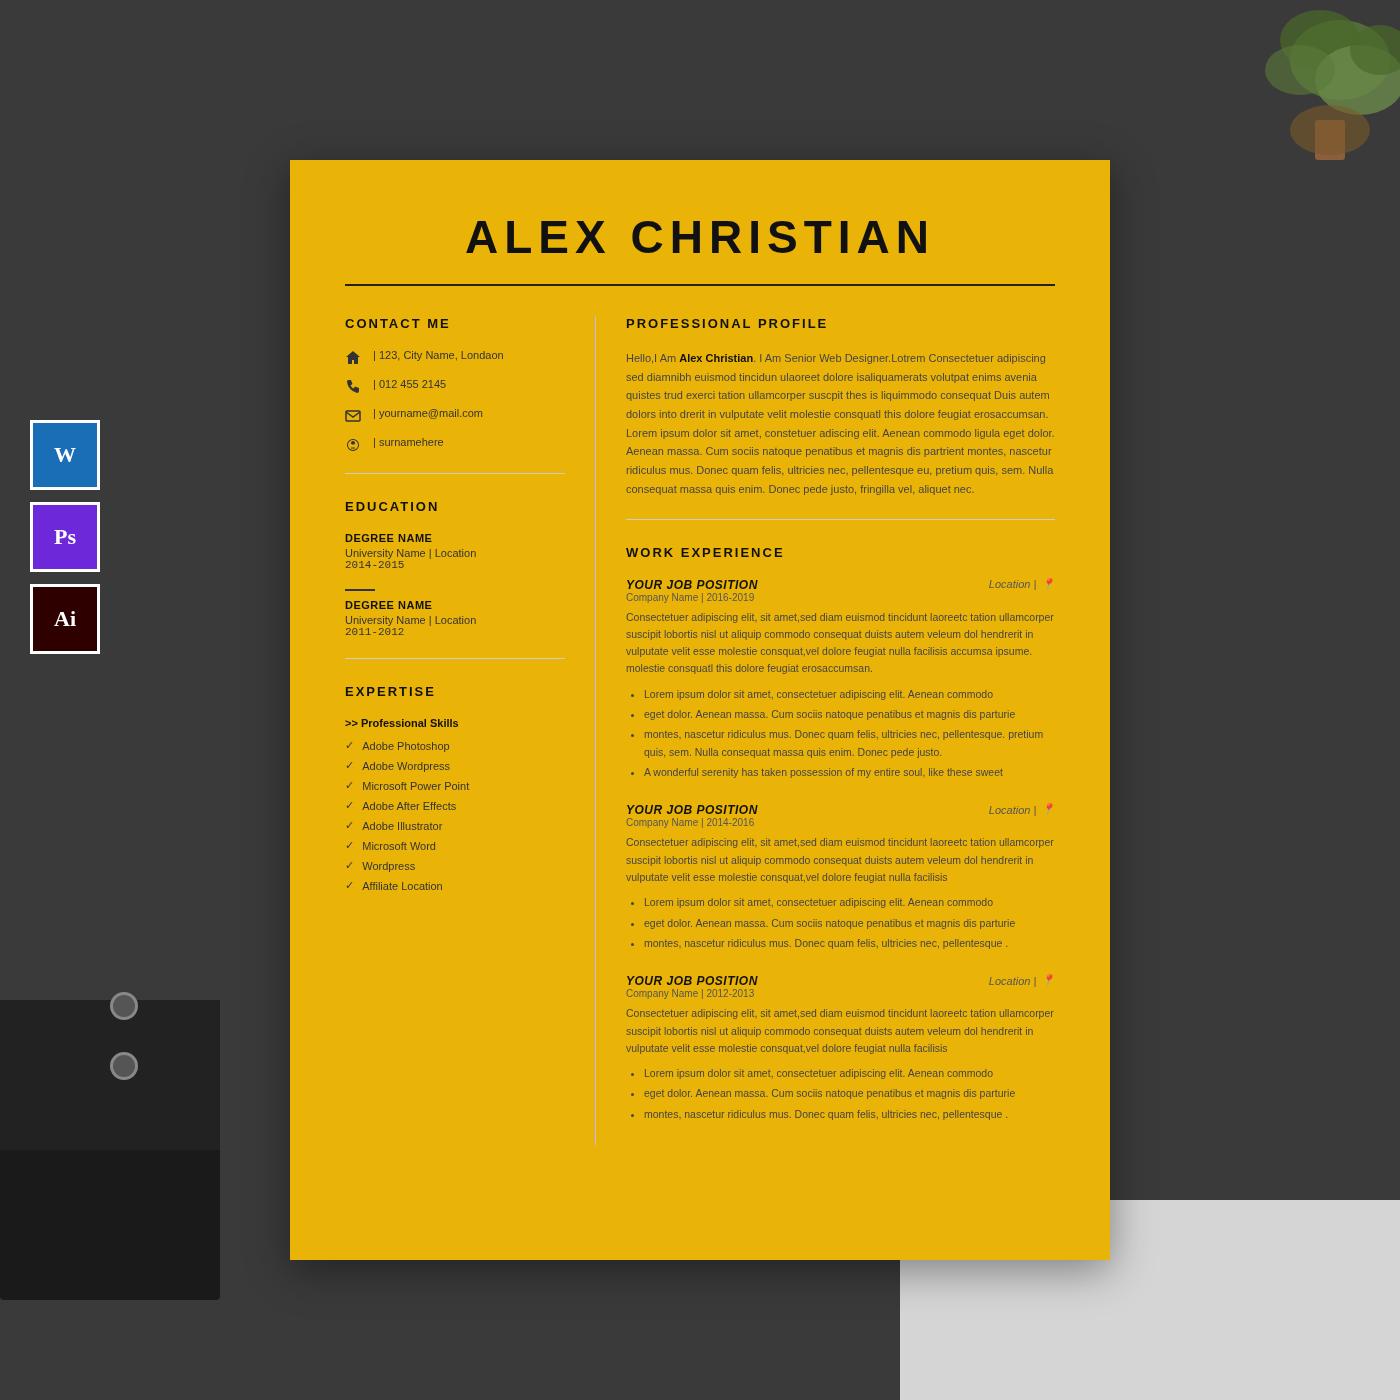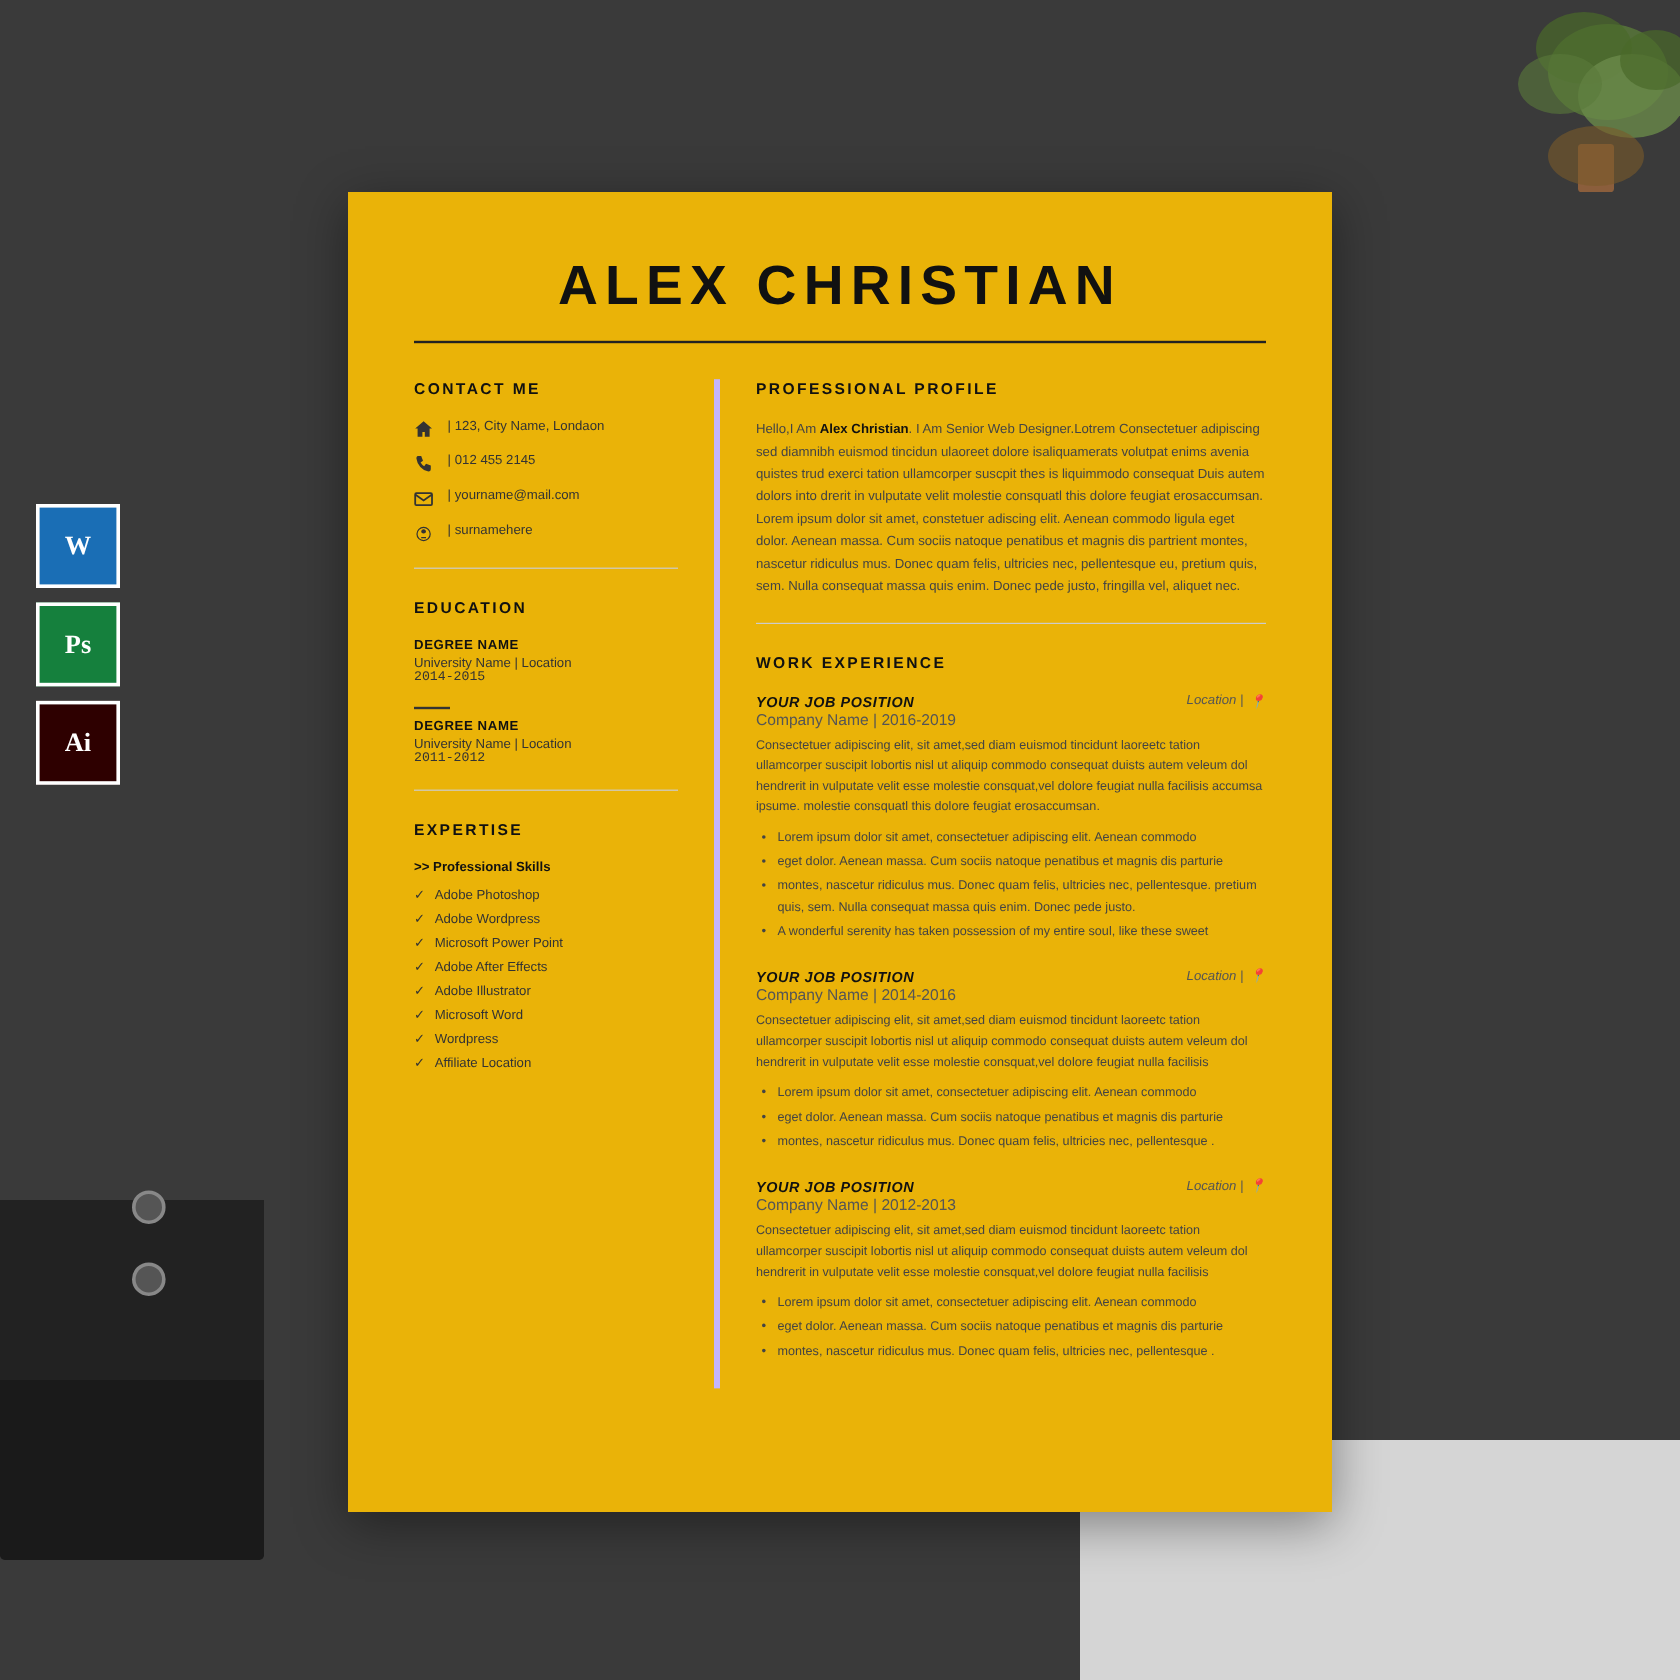--- a/index.html
+++ b/index.html
@@ -123,21 +123,21 @@
       gap: 30px;
     }
 
     .left-col {
       width: 220px;
       flex-shrink: 0;
     }
 
     .right-col {
       flex: 1;
-      border-left: 5px solid #c4b5fd;
+      border-left: 1px solid #c4b5fd;
       padding-left: 30px;
     }
 
     
     .section-title {
       font-family: 'Arial', sans-serif;
       font-size: 13px;
       font-weight: 900;
       letter-spacing: 2px;
       text-transform: uppercase;
@@ -277,21 +277,21 @@
     .job-location {
       font-size: 11px;
       color: #555;
       font-family: 'Arial', sans-serif;
       display: flex;
       align-items: center;
       gap: 5px;
     }
 
     .job-company {
-      font-size: 13px;
+      font-size: 10px;
       color: #555;
       font-family: 'Arial', sans-serif;
       margin-bottom: 6px;
     }
 
     .job-desc {
       font-size: 10.5px;
       line-height: 1.65;
       color: #444;
       font-family: 'Arial', sans-serif;
@@ -334,21 +334,21 @@
   </style>
 </head>
 <body>
 
 <div class="bottom-gray"></div>
 
 <div class="icon-boxes">
   <div class="icon-box" style="background:#1a6eb5;">
     <span>W</span>
   </div>
-  <div class="icon-box" style="background:#15803d;">
+  <div class="icon-box" style="background:#6d28d9;">
     <span>Ps</span>
   </div>
   <div class="icon-box" style="background:#300;background:#2e0000;">
     <span>Ai</span>
   </div>
 </div>
 
 <div class="bg-envelope">
   <div class="bg-envelope-flap"></div>
   <div class="bg-circle1"></div>

